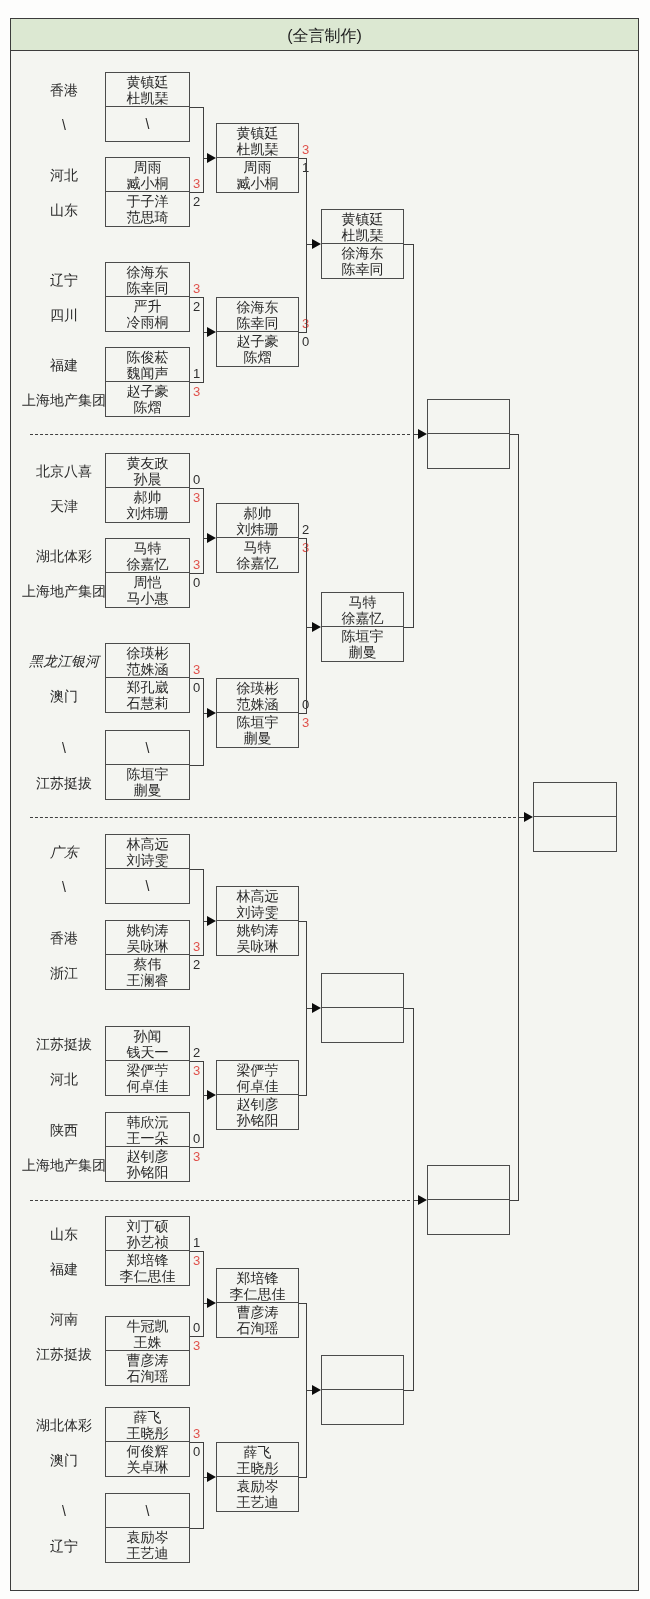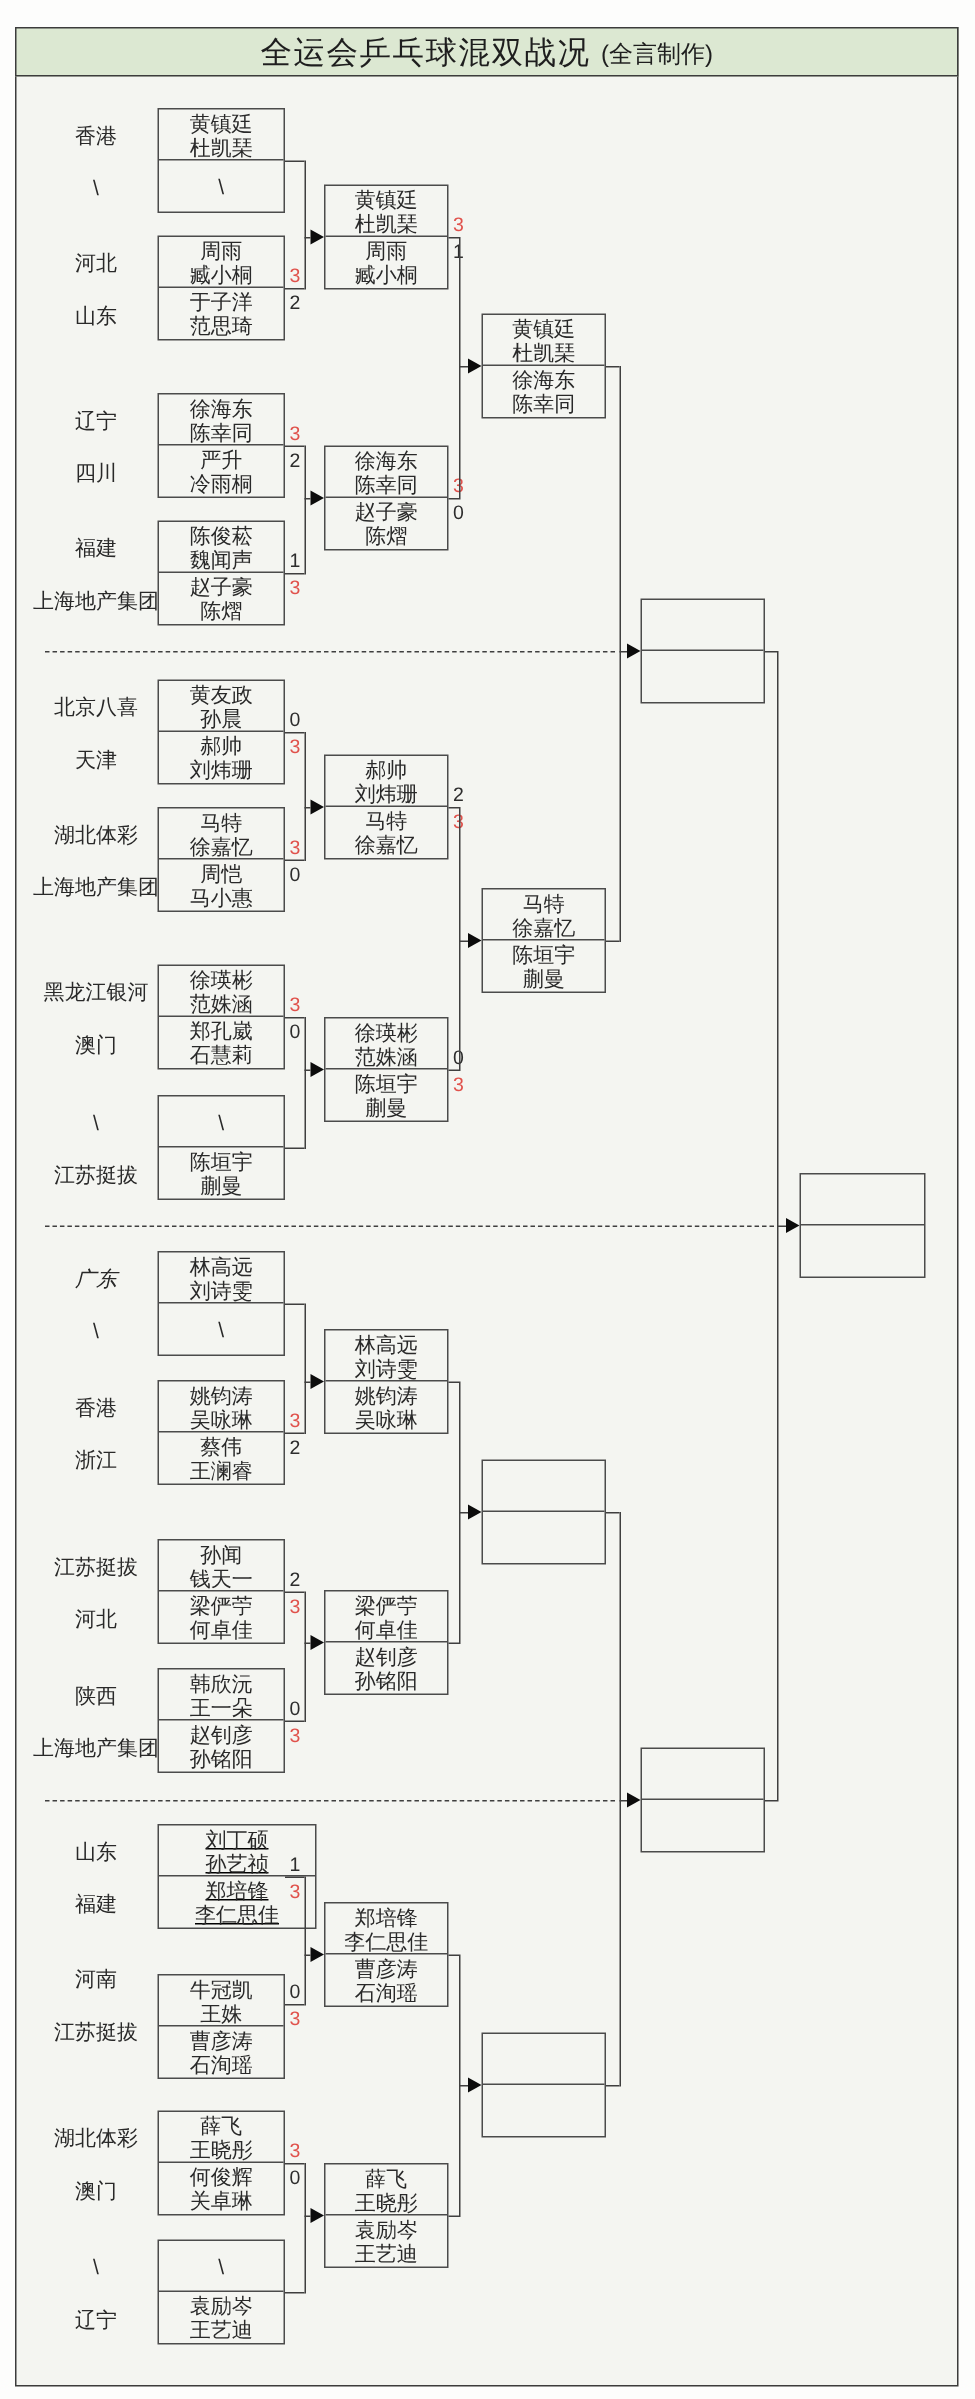--- a/index.html
+++ b/index.html
@@ -24,21 +24,20 @@
   .dash{position:absolute;height:0;border-top:1px dashed #3f3f3f;}
   .arrow{position:absolute;width:0;height:0;border-top:5px solid transparent;
          border-bottom:5px solid transparent;border-left:9px solid #0c0c0c;}
 </style>
 </head>
 <body>
 
 <div class="page">
   <div class="frame" style="background: rgb(244, 245, 241);"></div>
   <div class="header" style="background: rgb(220, 232, 210);">
-    <span class="title">全运会乒乓球混双战况</span>
     <span class="credit">(全言制作)</span>
   </div>
   <div id="bracket">
       <div class="box" style="position: absolute; left: 105px; top: 72px; width: 85px; height: 70px;">
         <div class="cell top">
           <div class="pname">黄镇廷</div>
           <div class="pname">杜凯琹</div>
         </div>
         <div class="cell">
           <div class="pname">\</div>
@@ -121,21 +120,21 @@
           <div class="pname">徐瑛彬</div>
           <div class="pname">范姝涵</div>
         </div>
         <div class="cell">
           <div class="pname">郑孔崴</div>
           <div class="pname">石慧莉</div>
         </div>
       </div>
       <div class="score win" style="position: absolute; left: 193px; top: 662px;">3</div>
       <div class="score" style="position: absolute; left: 193px; top: 680px;">0</div>
-      <div class="label" style="position: absolute; left: 14px; top: 652px; width: 100px;">黑龙江银河</div>
+      <div class="label" style="position: absolute; left: 14px; top: 652px; width: 100px; font-style: italic;">黑龙江银河</div>
       <div class="label" style="position: absolute; left: 14px; top: 687px; width: 100px;">澳门</div>
       <div class="box" style="position: absolute; left: 105px; top: 730px; width: 85px; height: 70px;">
         <div class="cell top">
           <div class="pname">\</div>
         </div>
         <div class="cell">
           <div class="pname">陈垣宇</div>
           <div class="pname">蒯曼</div>
         </div>
       </div>
@@ -187,21 +186,21 @@
         </div>
         <div class="cell">
           <div class="pname">赵钊彦</div>
           <div class="pname">孙铭阳</div>
         </div>
       </div>
       <div class="score" style="position: absolute; left: 193px; top: 1131px;">0</div>
       <div class="score win" style="position: absolute; left: 193px; top: 1149px;">3</div>
       <div class="label" style="position: absolute; left: 14px; top: 1121px; width: 100px;">陕西</div>
       <div class="label" style="position: absolute; left: 14px; top: 1156px; width: 100px;">上海地产集团</div>
-      <div class="box" style="position: absolute; left: 105px; top: 1216px; width: 106px; height: 70px; text-decoration: underline;">
+      <div class="box" style="position: absolute; left: 105px; top: 1216px; width: 85px; height: 70px;">
         <div class="cell top">
           <div class="pname">刘丁硕</div>
           <div class="pname">孙艺祯</div>
         </div>
         <div class="cell">
           <div class="pname">郑培锋</div>
           <div class="pname">李仁思佳</div>
         </div>
       </div>
       <div class="score" style="position: absolute; left: 193px; top: 1235px;">1</div>

